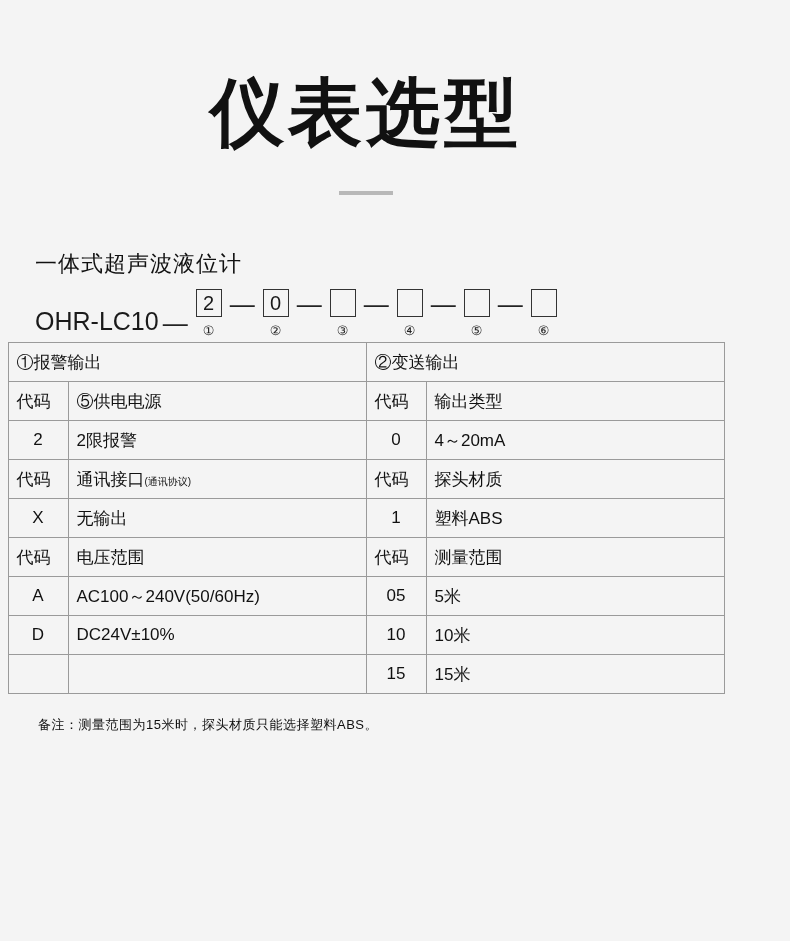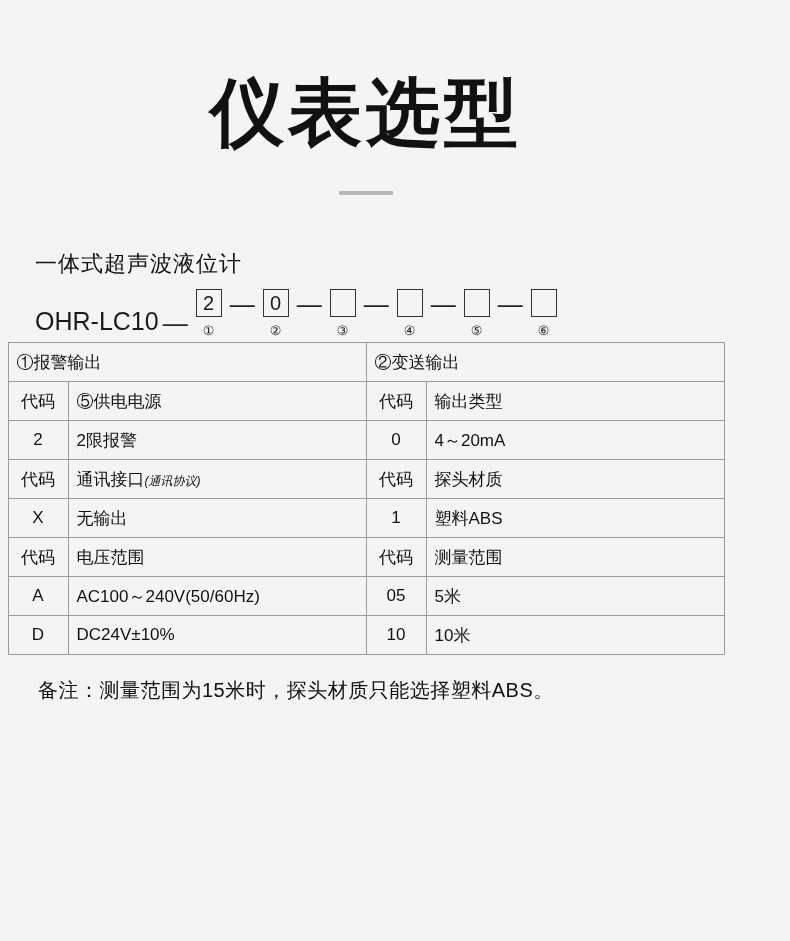--- a/index.html
+++ b/index.html
@@ -105,29 +105,28 @@
   }
   td.sect {
     font-size: 19px;
     font-weight: normal;
   }
   td.code-col {
     text-align: center;
     width: 60px;
   }
   td.code-head {
-    text-align: center;
+    text-align: left;
   }
   .small {
-    font-size: 12px;
-    font-style: italic;
+    font-size: 10px;
   }
   .note {
     margin: 22px 12px 0 38px;
-    font-size: 20px;
+    font-size: 13px;
     color: #111;
     letter-spacing: 0.5px;
   }
 </style>
 </head>
 <body>
 
 <div class="page">
 
   <div class="title">仪表选型</div>
@@ -224,18 +223,24 @@
         <td>AC100～240V(50/60Hz)</td>
         <td class="code-col">05</td>
         <td>5米</td>
       </tr>
       <tr>
         <td class="code-col">D</td>
         <td>DC24V±10%</td>
         <td class="code-col">10</td>
         <td>10米</td>
       </tr>
+      <tr>
+        <td class="code-col"></td>
+        <td></td>
+        <td class="code-col">15</td>
+        <td>15米</td>
+      </tr>
     </tbody>
   </table>
 
   <div class="note">备注：测量范围为15米时，探头材质只能选择塑料ABS。</div>
 
 </div>
 
 </body></html>

